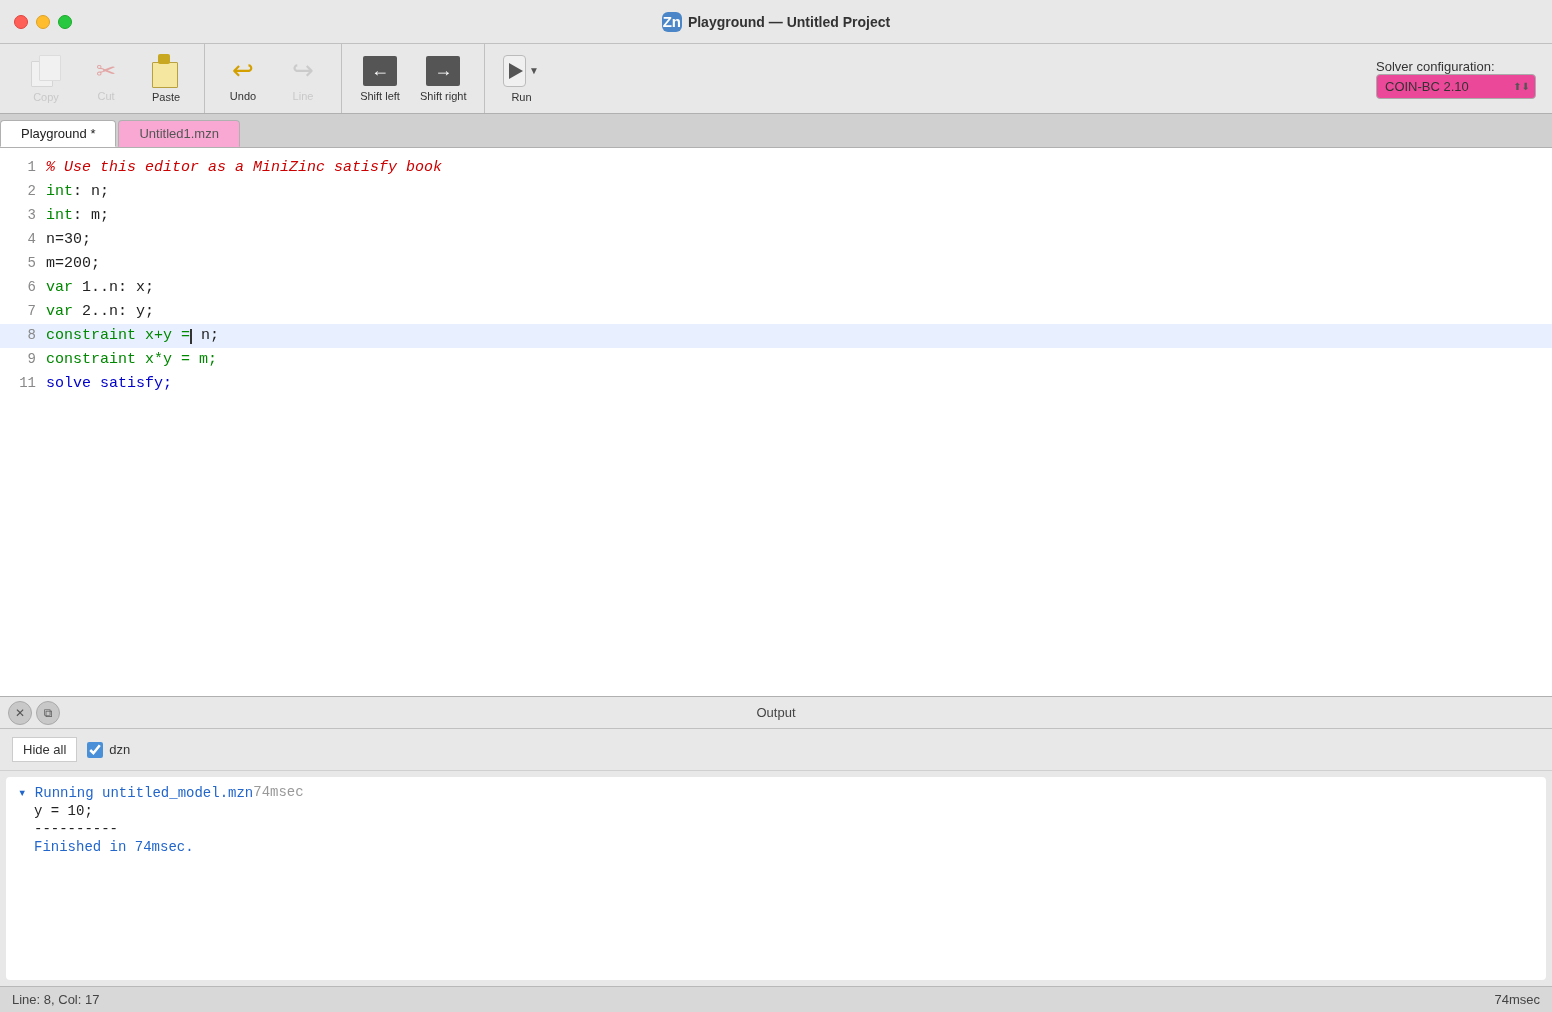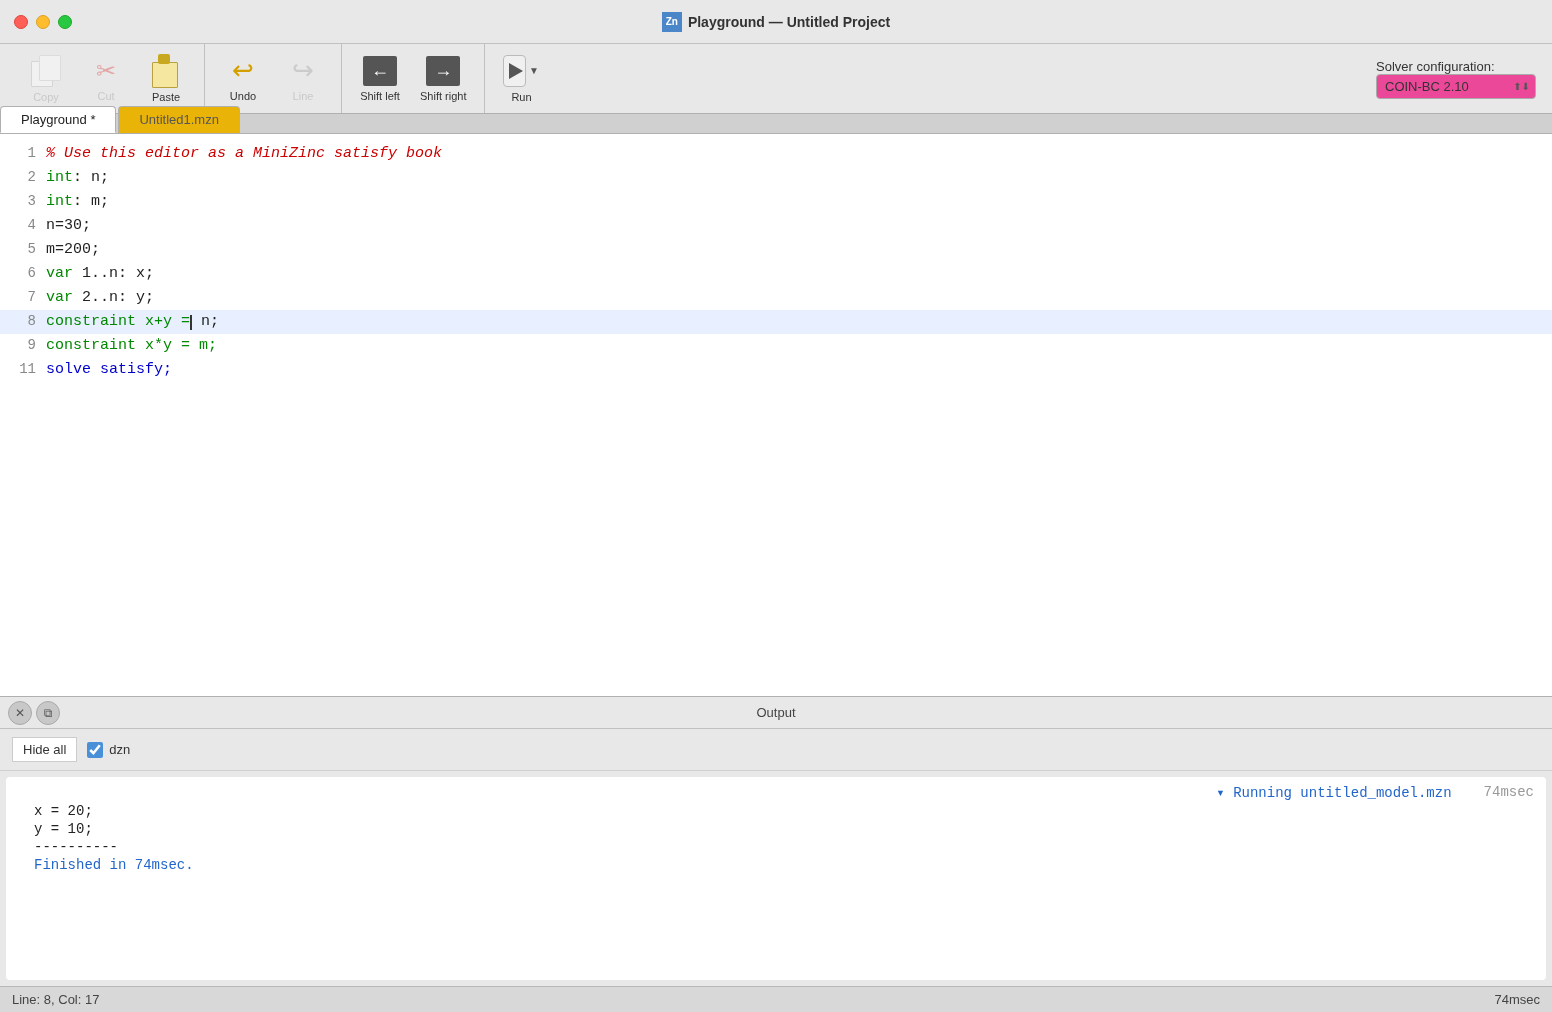--- a/index.html
+++ b/index.html
@@ -44,26 +44,26 @@
       font-weight: 600;
       color: #333;
       display: flex;
       align-items: center;
       gap: 6px;
     }
     .title-bar-icon {
       width: 20px;
       height: 20px;
       background: #4a86c8;
-      border-radius: 0;
+      border-radius: 6px;
       display: flex;
       align-items: center;
       justify-content: center;
       color: white;
-      font-size: 10px;
+      font-size: 15px;
       font-weight: 700;
     }
 
     
     .toolbar {
       background: #e8e8e8;
       height: 70px;
       display: flex;
       align-items: center;
       padding: 0 8px;
@@ -351,31 +351,31 @@
       pointer-events: none;
     }
 
     
     .tab-bar {
       background: #d0d0d0;
       display: flex;
       align-items: flex-end;
       padding-top: 4px;
       border-bottom: 1px solid #b0b0b0;
-      height: 20px;
+      height: 34px;
     }
     .tab {
       padding: 5px 20px;
       font-size: 13px;
       cursor: pointer;
       border-radius: 4px 4px 0 0;
       border: 1px solid transparent;
       margin-right: 2px;
       color: #555;
-      background: #eab308;
+      background: #f9a8d4;
       border-color: #b0b0b0 #b0b0b0 transparent;
     }
     .tab.active {
       background: white;
       color: #222;
       border-color: #b0b0b0 #b0b0b0 white;
     }
 
     
     .editor-area {
@@ -515,22 +515,21 @@
     .output-line {
       padding: 1px 0;
     }
     .out-prev {
       color: #888;
       font-style: italic;
     }
     .out-header {
       color: #2266cc;
       display: flex;
-      justify-content: flex-end;
-      gap: 32px;
+      justify-content: flex-start;
     }
     .out-header .time-label {
       color: #999;
     }
     .out-normal {
       color: #222;
       padding-left: 16px;
     }
     .out-separator {
       color: #222;
@@ -733,21 +732,20 @@
     <label class="dzn-check">
       <input type="checkbox" checked="" style="">
       <span>dzn</span>
     </label>
   </div>
   <div class="output-content">
     <div class="output-line out-header">
       <span>▾ Running untitled_model.mzn</span>
       <span class="time-label">74msec</span>
     </div>
-    <div class="output-line out-normal">x = 20;</div>
     <div class="output-line out-normal">y = 10;</div>
     <div class="output-line out-separator">----------</div>
     <div class="output-line out-finished">Finished in 74msec.</div>
   </div>
 </div>
 
 <div class="status-bar">
   <span>Line: 8, Col: 17</span>
   <span>74msec</span>
 </div>

